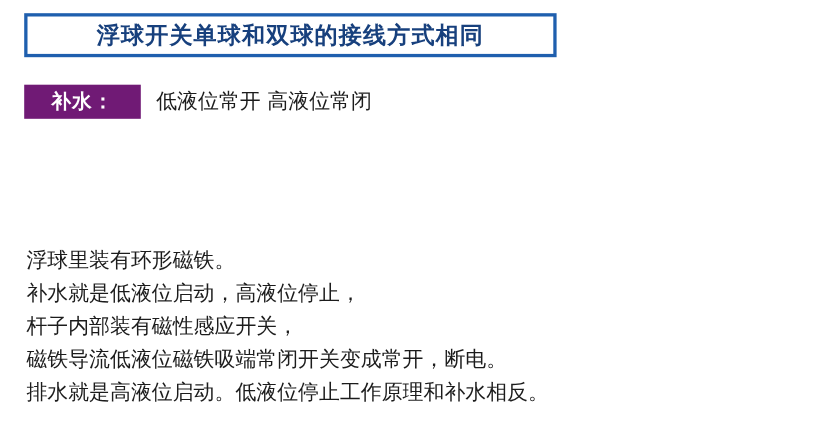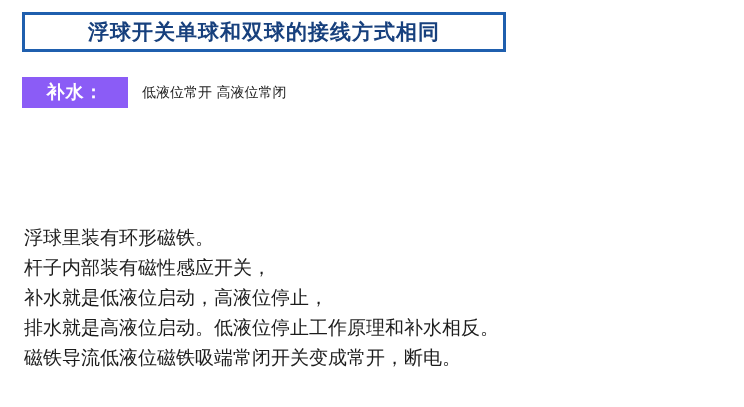--- a/index.html
+++ b/index.html
@@ -50,34 +50,34 @@
   }
   .mode-row {
     display: flex;
     align-items: center;
     height: 32px;
     margin-bottom: 12px;
   }
   .mode-tag {
     width: 106px;
     height: 31px;
-    background: #8b5cf6;
+    background: #701a75;
     color: #ffffff;
     font-size: 18px;
     font-weight: bold;
     display: flex;
     align-items: center;
     justify-content: center;
     box-sizing: border-box;
     letter-spacing: 1px;
   }
   .mode-desc {
     margin-left: 14px;
     color: #1c1c1c;
-    font-size: 14px;
+    font-size: 19px;
     line-height: 1;
     white-space: pre;
   }
 
   
   .notes {
     position: absolute;
     left: 24px;
     top: 222px;
     width: 706px;
@@ -106,19 +106,19 @@
     </div>
 
 
     <div class="mode-row">
     </div>
 
   </div>
 
   <div class="notes">
     <div class="note-line">浮球里装有环形磁铁。</div>
+    <div class="note-line">补水就是低液位启动，高液位停止，</div>
     <div class="note-line">杆子内部装有磁性感应开关，</div>
-    <div class="note-line">补水就是低液位启动，高液位停止，</div>
+    <div class="note-line">磁铁导流低液位磁铁吸端常闭开关变成常开，断电。</div>
     <div class="note-line">排水就是高液位启动。低液位停止工作原理和补水相反。</div>
-    <div class="note-line">磁铁导流低液位磁铁吸端常闭开关变成常开，断电。</div>
   </div>
 
 </div>
 
 </body></html>

